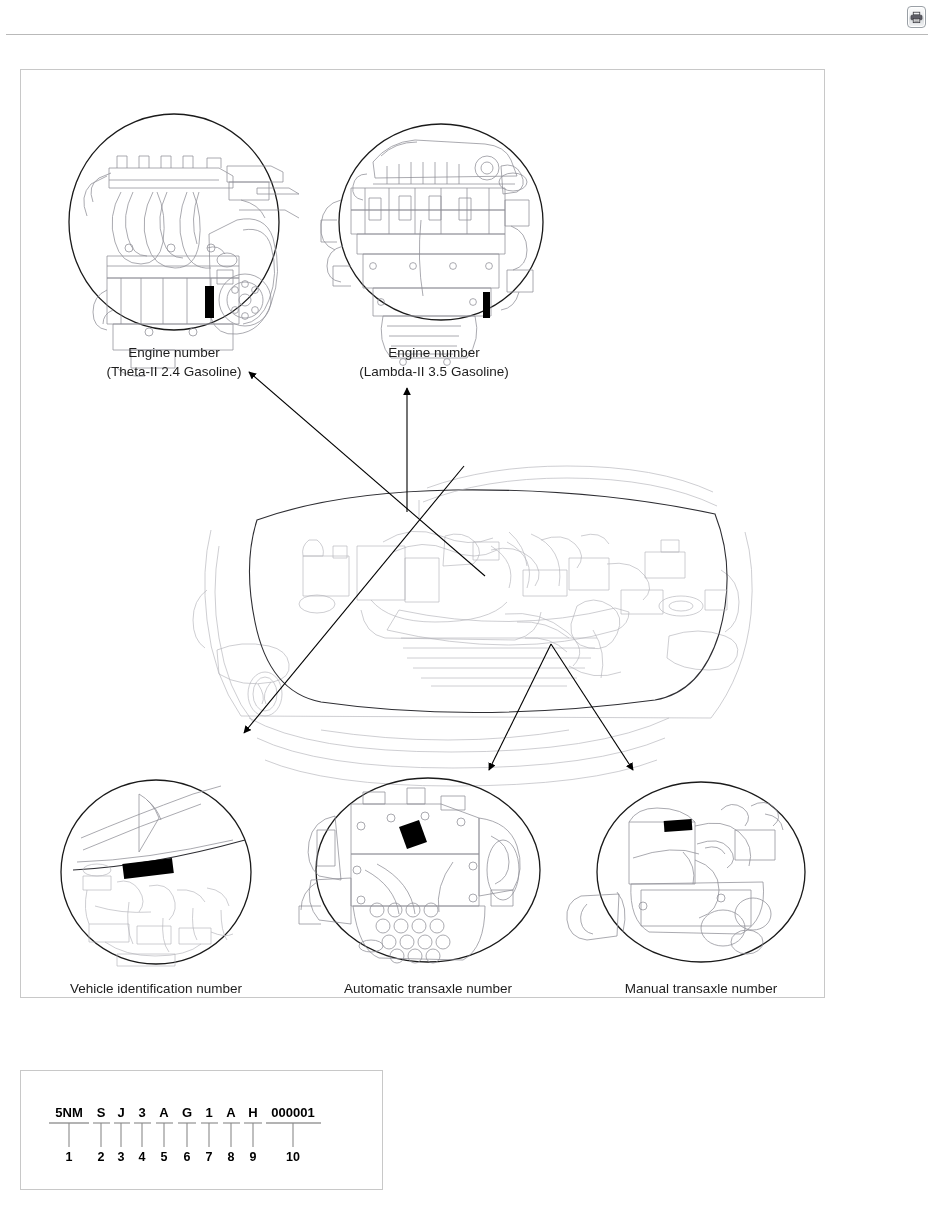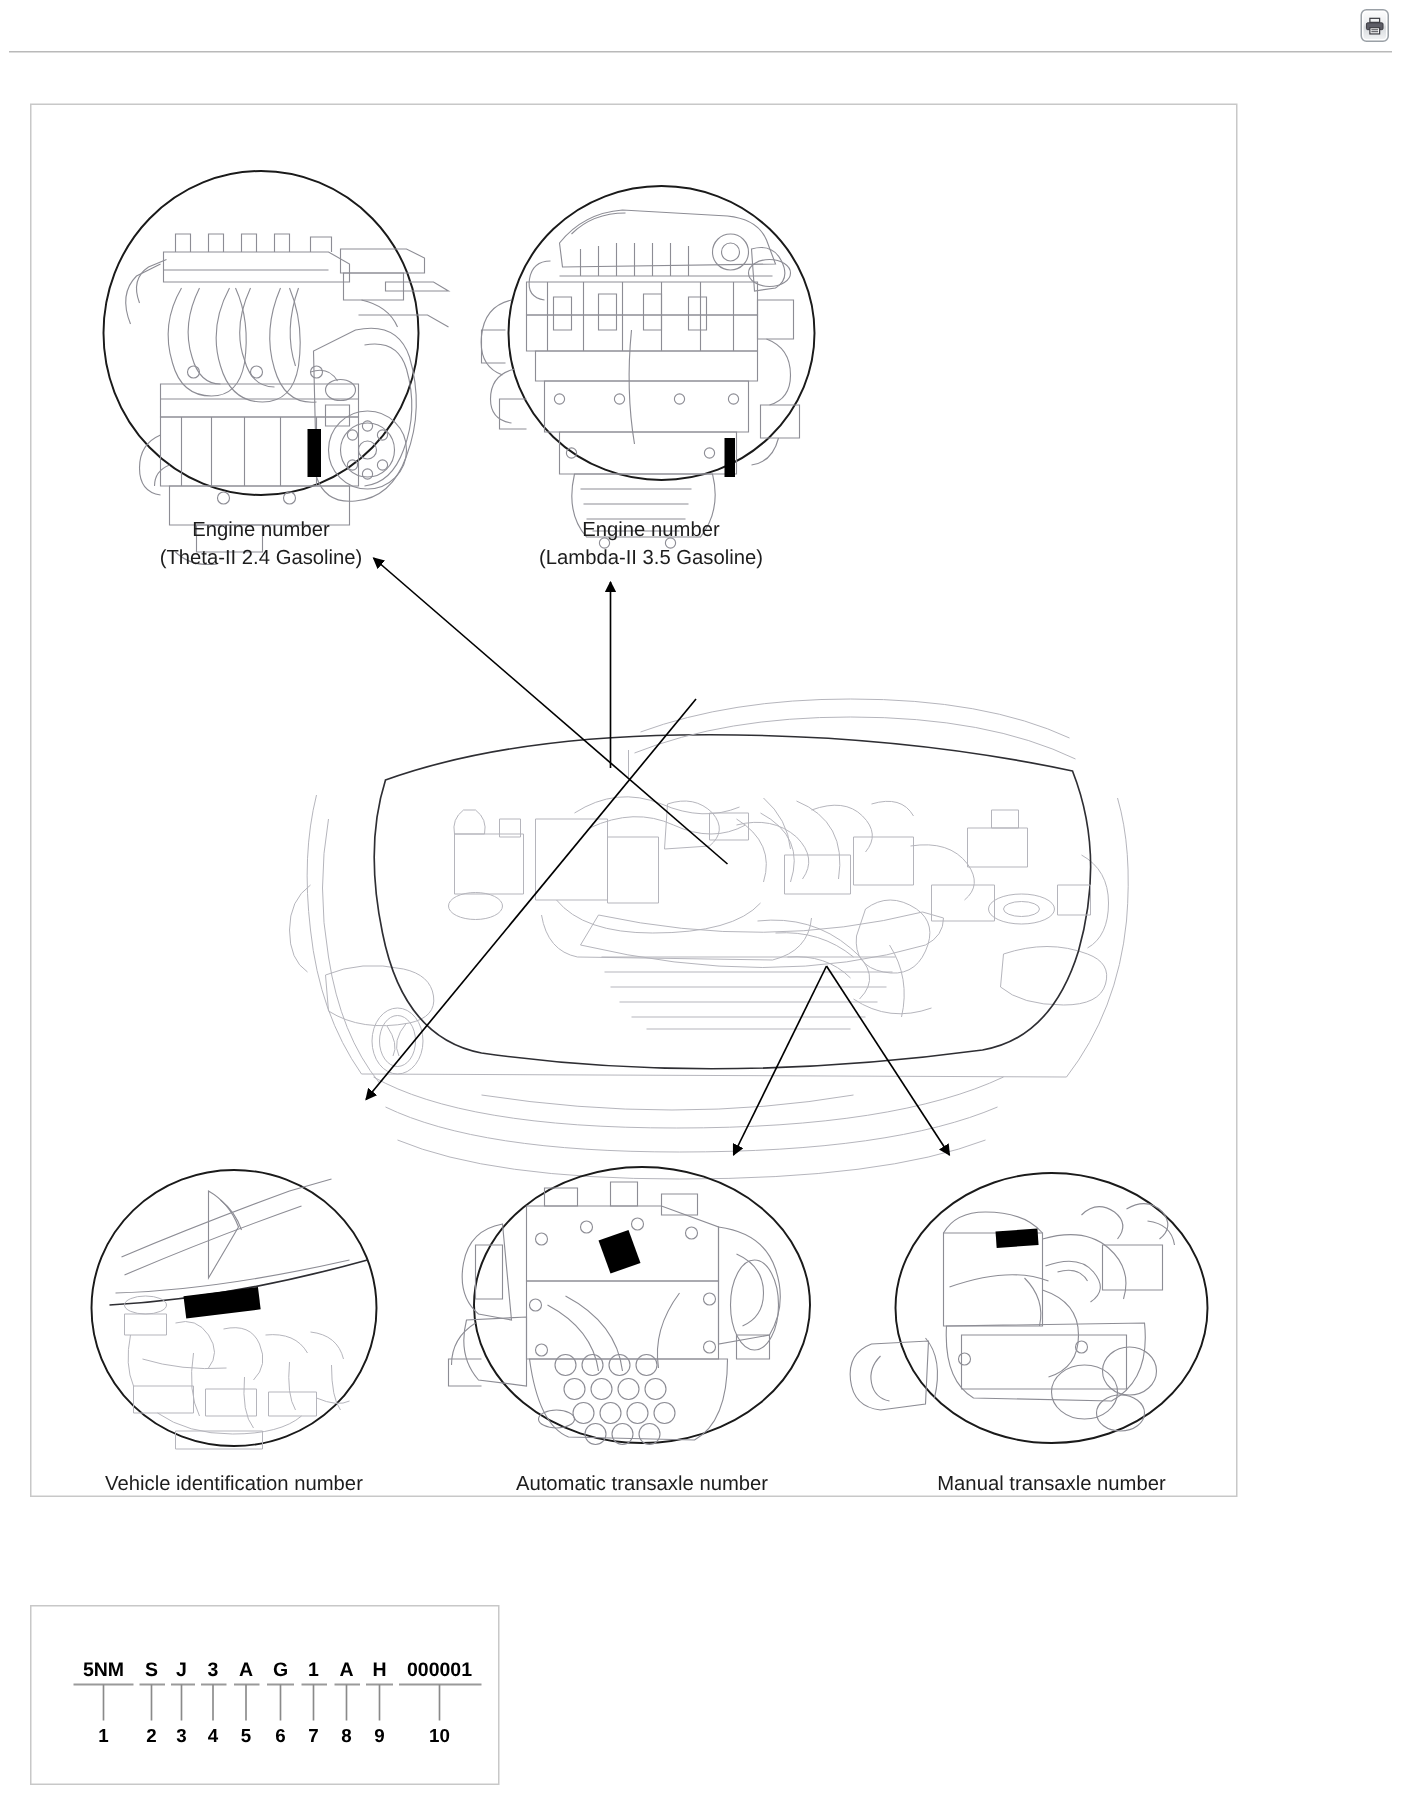--- a/index.html
+++ b/index.html
@@ -30,21 +30,21 @@
 
   
   #illustration-panel{
     position:absolute;left:20px;top:69px;width:805px;height:929px;
     border:1px solid #c8c8c8;background:#ffffff;box-sizing:border-box;text-align:center;
   }
   #illustration-svg{position:absolute;left:0;top:0;width:805px;height:929px;}
 
   
   #vin-panel{
-    position:absolute;left:20px;top:1070px;width:313px;height:120px;
+    position:absolute;left:20px;top:1070px;width:363px;height:120px;
     border:1px solid #c8c8c8;background:#ffffff;box-sizing:border-box;padding-left:27px;
   }
   #vin-svg{position:absolute;left:0;top:0;width:313px;height:120px;}
 
   
   .cap{font-family:"Liberation Sans","DejaVu Sans",sans-serif;font-size:13.5px;fill:#1d1d1d;}
   .vinchar{font-family:"Liberation Sans","DejaVu Sans",sans-serif;font-size:13px;font-weight:bold;fill:#000000;}
   .vinnum{font-family:"Liberation Sans","DejaVu Sans",sans-serif;font-size:12.5px;font-weight:bold;fill:#000000;}
   .lead{stroke:#000000;stroke-width:1.1;fill:none;}
   .outline{stroke:#8d8d95;stroke-width:0.75;fill:none;}

